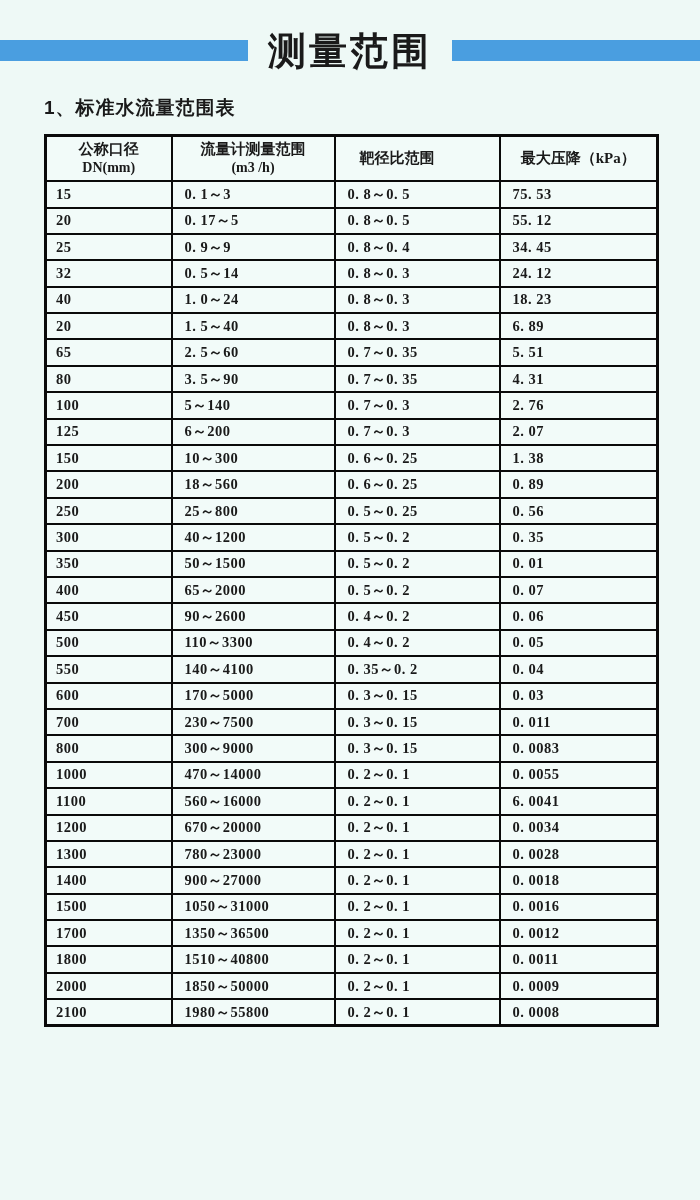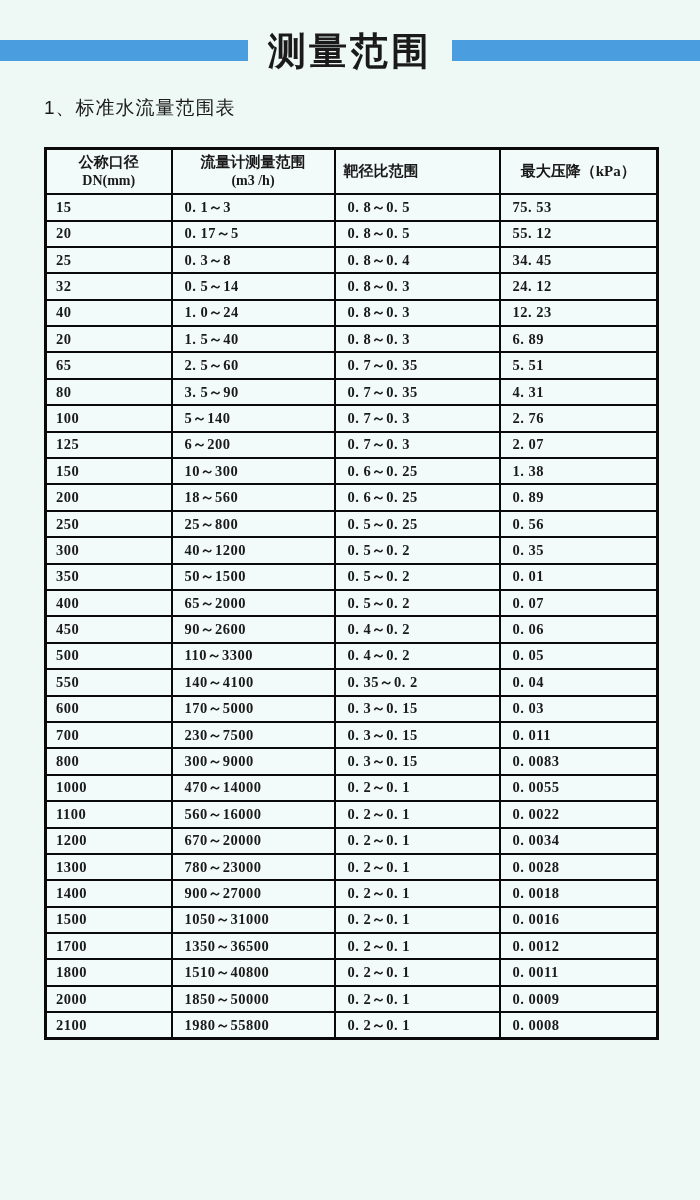--- a/index.html
+++ b/index.html
@@ -36,23 +36,23 @@
   }
   .page-title {
     margin: 0;
     font-size: 38px;
     font-weight: bold;
     letter-spacing: 3px;
     white-space: nowrap;
     line-height: 1;
   }
   .section-heading {
-    margin: 23px 0 26px 44px;
+    margin: 23px 0 13px 44px;
     font-size: 19px;
-    font-weight: normal;
+    font-weight: bold;
     letter-spacing: 1px;
   }
   table.spec-table {
     border-collapse: collapse;
     margin-left: 44px;
     width: 612px;
     table-layout: fixed;
     background: var(--cell-bg);
     border: 3px solid var(--border);
     font-family: Liberation Serif, serif;
@@ -65,21 +65,21 @@
   .spec-table th {
     height: 42px;
     font-size: 15px;
     text-align: center;
     vertical-align: middle;
     line-height: 1.35;
     padding: 2px 2px;
   }
   .spec-table th:nth-child(3) {
     text-align: left;
-    padding-left: 8px;
+    padding-left: 24px;
   }
   .spec-table th .sub { font-size: 14px; }
   .spec-table td {
     height: 26.4px;
     font-size: 14.5px;
     text-align: left;
     vertical-align: middle;
     padding: 0 0 0 12px;
     letter-spacing: 0.5px;
     white-space: nowrap;
@@ -132,35 +132,35 @@
           <td>75. 53</td>
         </tr>
         <tr>
           <td>20</td>
           <td>0. 17～5</td>
           <td>0. 8～0. 5</td>
           <td>55. 12</td>
         </tr>
         <tr>
           <td>25</td>
-          <td>0. 3～8</td>
+          <td>0. 9～9</td>
           <td>0. 8～0. 4</td>
           <td>34. 45</td>
         </tr>
         <tr>
           <td>32</td>
           <td>0. 5～14</td>
           <td>0. 8～0. 3</td>
           <td>24. 12</td>
         </tr>
         <tr>
           <td>40</td>
           <td>1. 0～24</td>
           <td>0. 8～0. 3</td>
-          <td>12. 23</td>
+          <td>18. 23</td>
         </tr>
         <tr>
           <td>20</td>
           <td>1. 5～40</td>
           <td>0. 8～0. 3</td>
           <td>6. 89</td>
         </tr>
         <tr>
           <td>65</td>
           <td>2. 5～60</td>
@@ -260,21 +260,21 @@
         <tr>
           <td>1000</td>
           <td>470～14000</td>
           <td>0. 2～0. 1</td>
           <td>0. 0055</td>
         </tr>
         <tr>
           <td>1100</td>
           <td>560～16000</td>
           <td>0. 2～0. 1</td>
-          <td>0. 0022</td>
+          <td>6. 0041</td>
         </tr>
         <tr>
           <td>1200</td>
           <td>670～20000</td>
           <td>0. 2～0. 1</td>
           <td>0. 0034</td>
         </tr>
         <tr>
           <td>1300</td>
           <td>780～23000</td>

